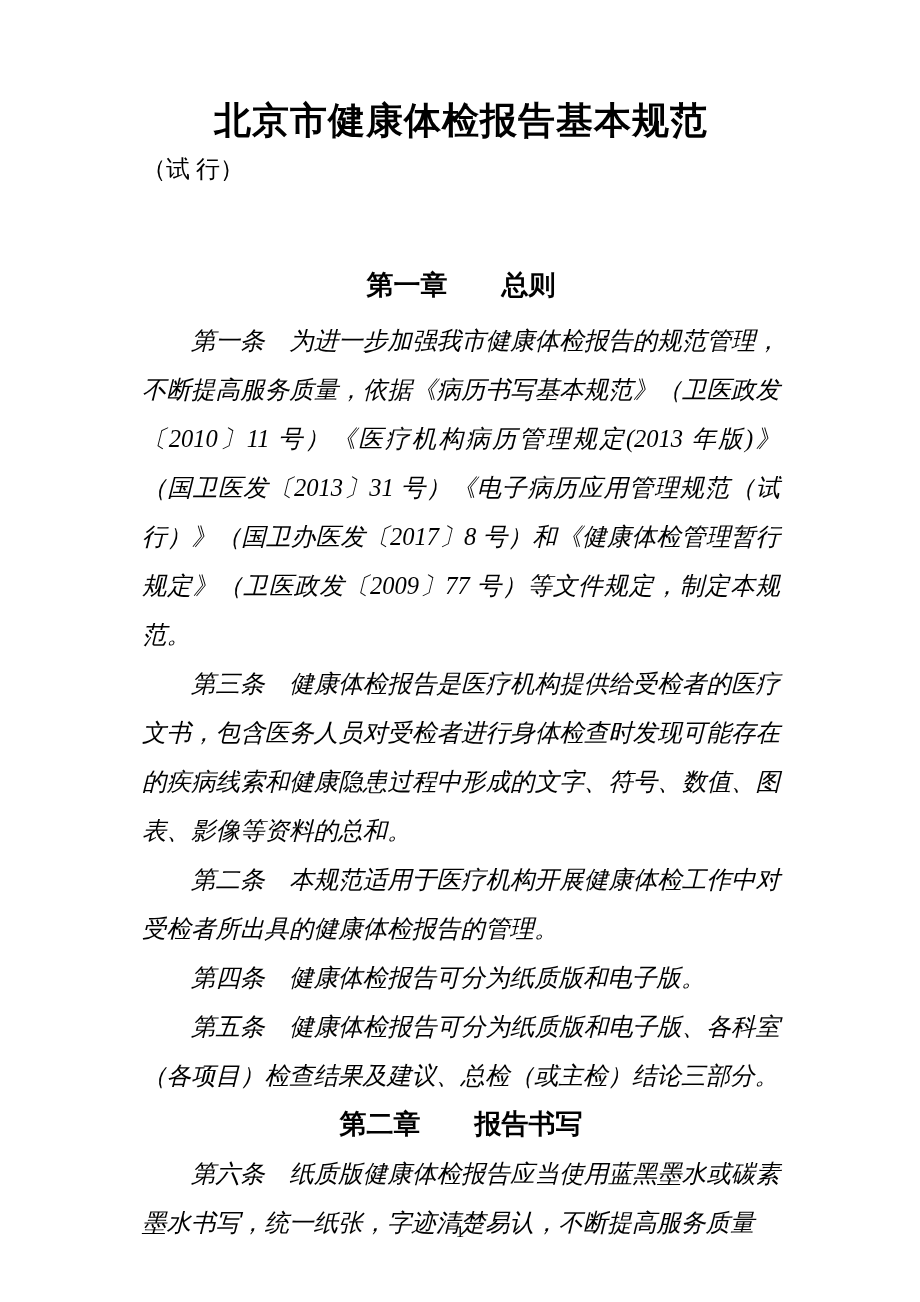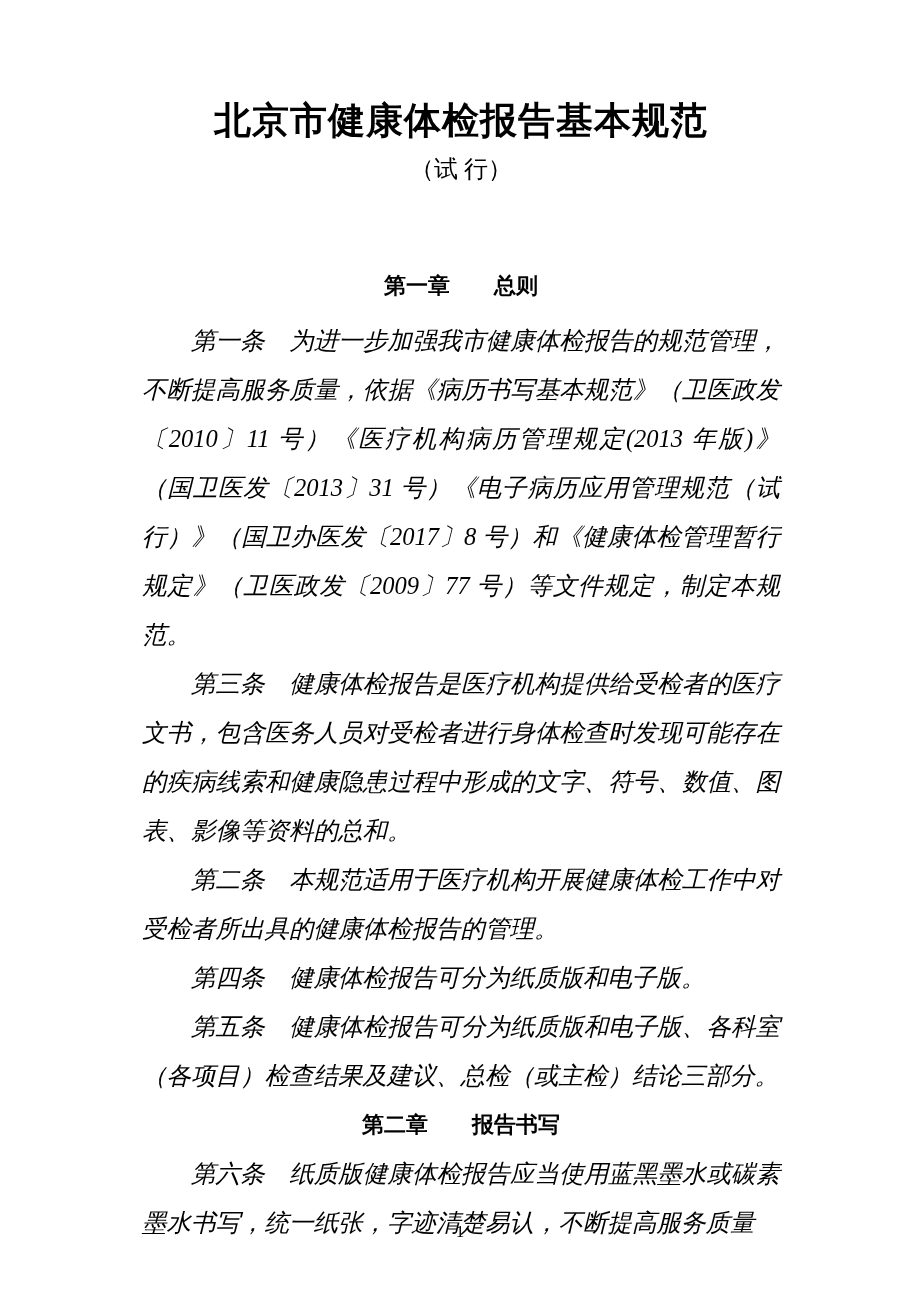--- a/index.html
+++ b/index.html
@@ -24,28 +24,27 @@
     .doc-title {
       margin: 0 0 10px 0;
       text-align: center;
       font-size: 37px;
       font-weight: bold;
       line-height: 1.25;
       font-family: "Liberation Sans", "DejaVu Sans", sans-serif;
       letter-spacing: 1px;
     }
     .doc-subtitle {
-      text-align: center;
       font-size: 24px;
       line-height: 1.3;
       margin: 0;
     }
     .chapter-heading {
       text-align: center;
-      font-size: 22px;
+      font-size: 27px;
       font-weight: bold;
       font-family: "Liberation Sans", "DejaVu Sans", sans-serif;
       line-height: 49px;
       margin: 0;
     }
     .chapter-heading.first {
       margin-top: 76px;
       margin-bottom: 6px;
     }
     .body-text {

